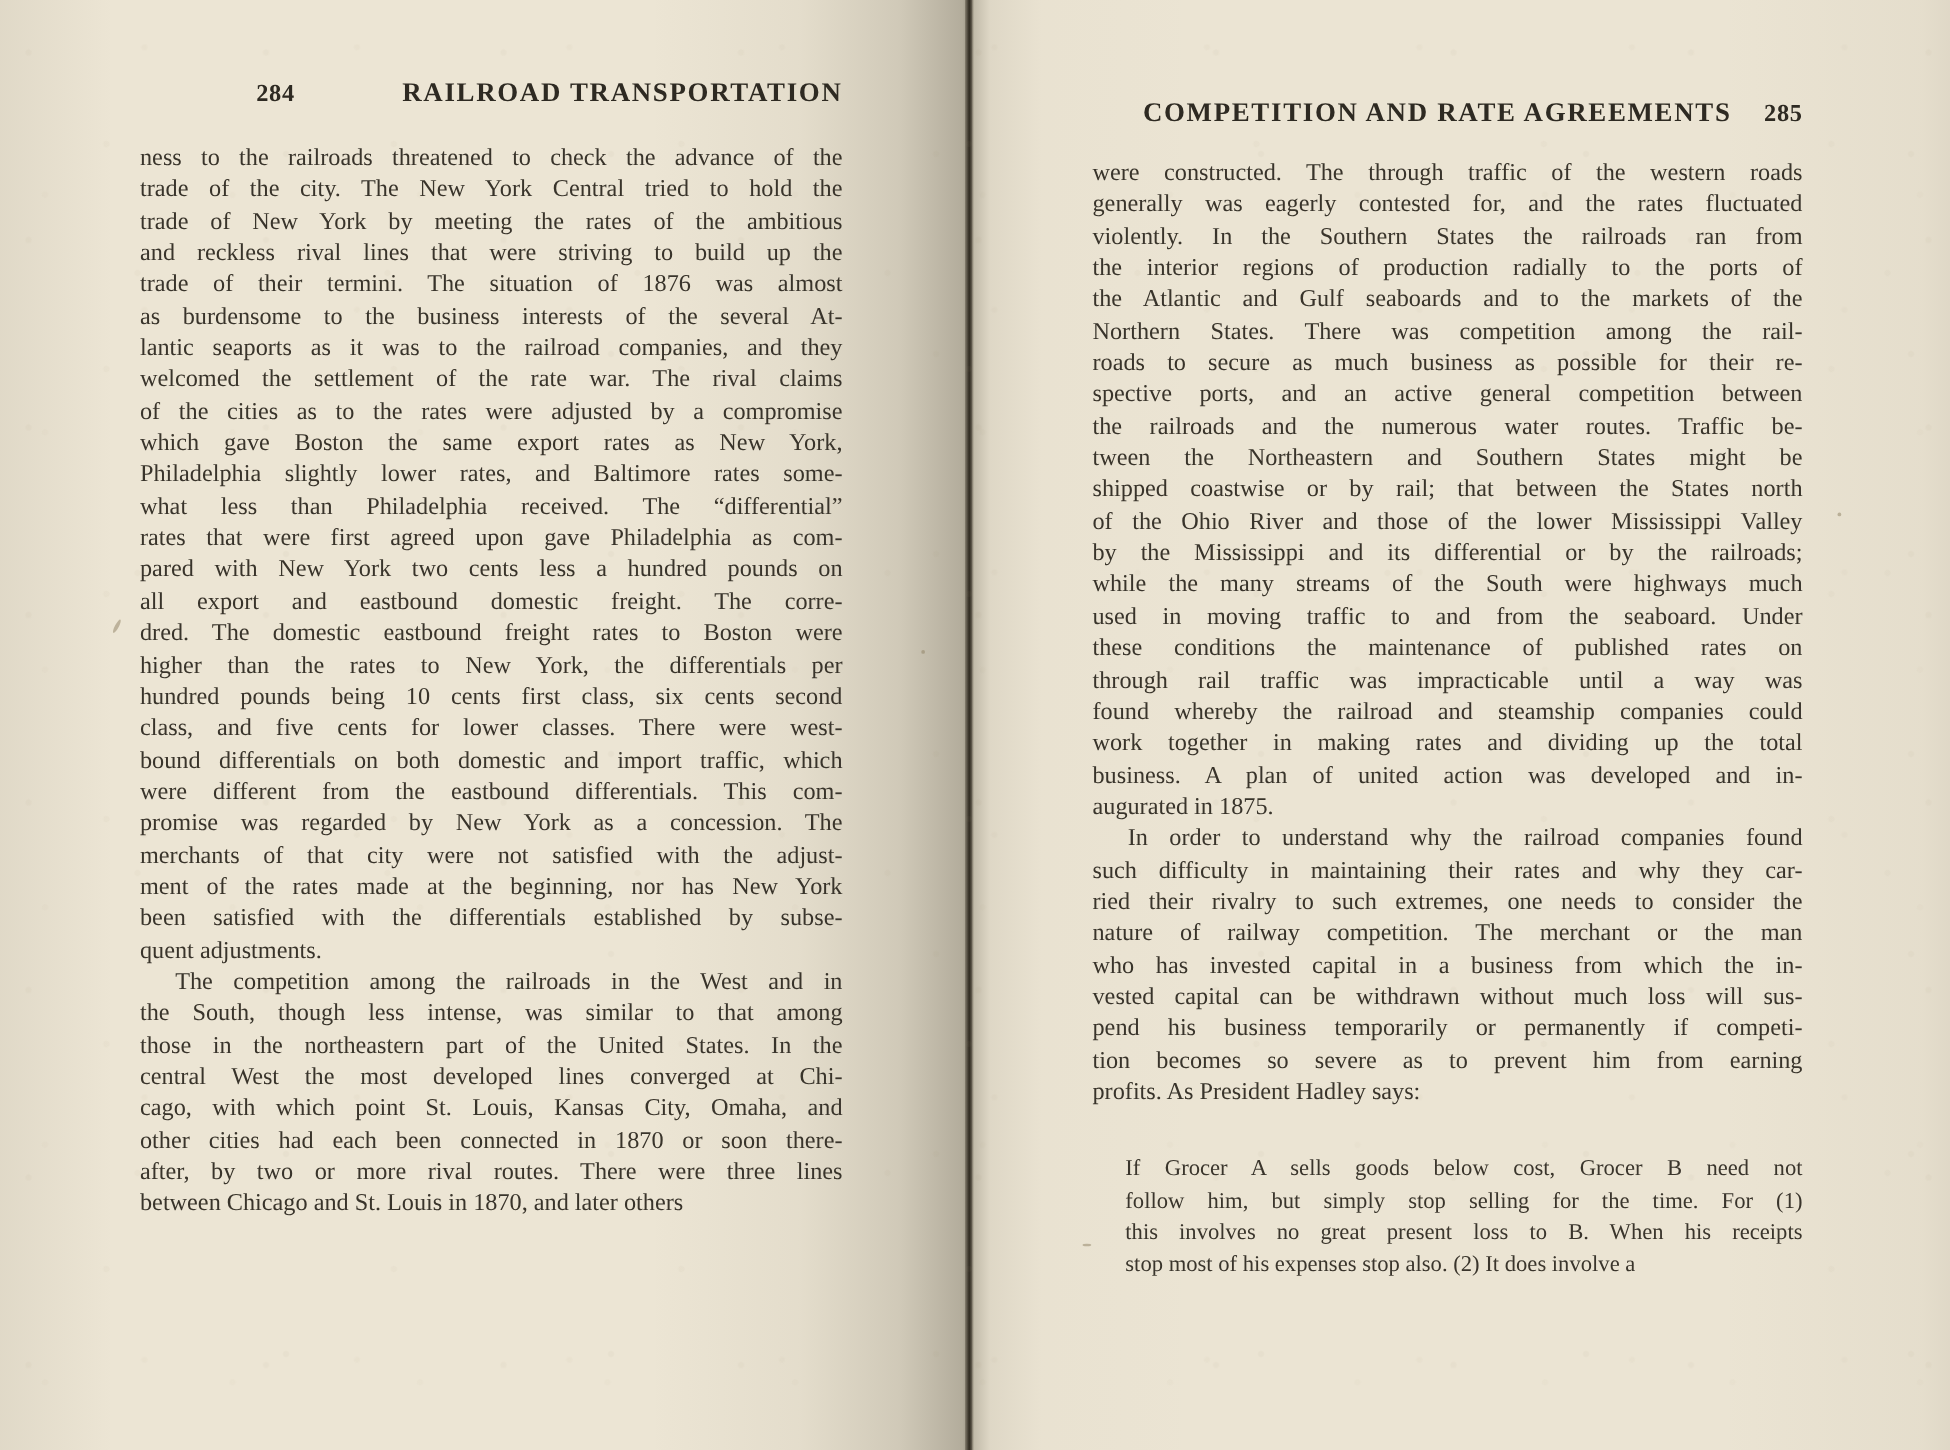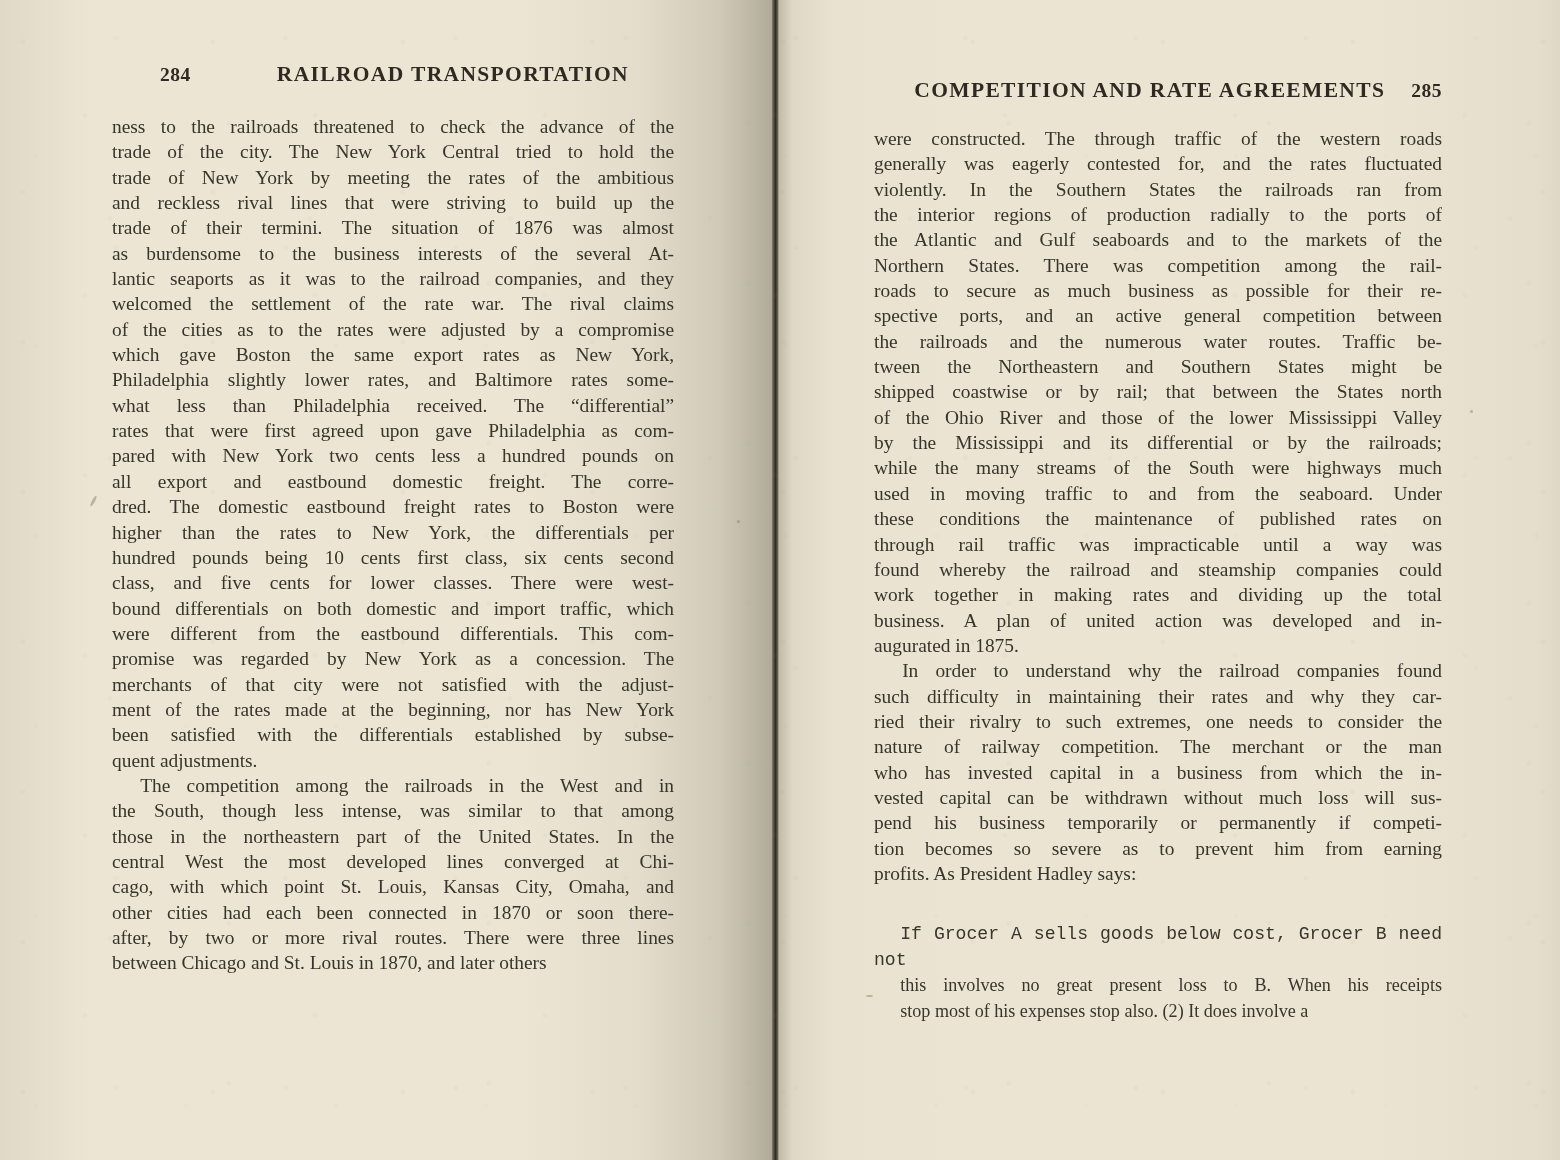--- a/index.html
+++ b/index.html
@@ -101,21 +101,21 @@
   .running-head {
     display: flex;
     align-items: baseline;
     font-size: 21.5px;
     letter-spacing: 1.35px;
     font-weight: 600;
     color: #2e2a22;
     text-transform: uppercase;
     height: 30px;
   }
-  .running-head.left  { justify-content: flex-start; margin-left: 48px; }
+  .running-head.left  { justify-content: flex-end; }
   .running-head.right { justify-content: flex-end; }
 
   .folio {
     font-size: 19.5px;
     letter-spacing: 0.5px;
     font-weight: 600;
   }
   .folio.left-folio  { margin-right: 86px; }
   .folio.right-folio { margin-left: 26px; }
 
@@ -254,21 +254,22 @@
           <span class="ln just">nature of railway competition.   The merchant or the man</span>
           <span class="ln just">who has invested capital in a business from which the in-</span>
           <span class="ln just">vested capital can be withdrawn without much loss will sus-</span>
           <span class="ln just">pend his business temporarily or permanently if competi-</span>
           <span class="ln just">tion becomes so severe as to prevent him from earning</span>
           <span class="ln last">profits.   As President Hadley says:</span>
         </p>
       </div>
     <div class="extract">
         <p>
-          <span class="ln just" style="text-indent: 1.45em; font-family: Liberation Mono, monospace;">If Grocer A sells goods below cost, Grocer B need not</span>
+          <span class="ln just" style="text-indent: 1.45em;">If Grocer A sells goods below cost, Grocer B need not</span>
+          <span class="ln just">follow him, but simply stop selling for the time.   For (1)</span>
           <span class="ln just">this involves no great present loss to B.   When his receipts</span>
           <span class="ln last">stop most of his expenses stop also.   (2) It does involve a</span>
         </p>
       </div>
   </div>
 
   <div id="gutter"></div>
   <div id="grain"></div>
 
   <div class="speck" style="left:92px; top:495px; width:3px; height:12px; transform:rotate(28deg);"></div>

